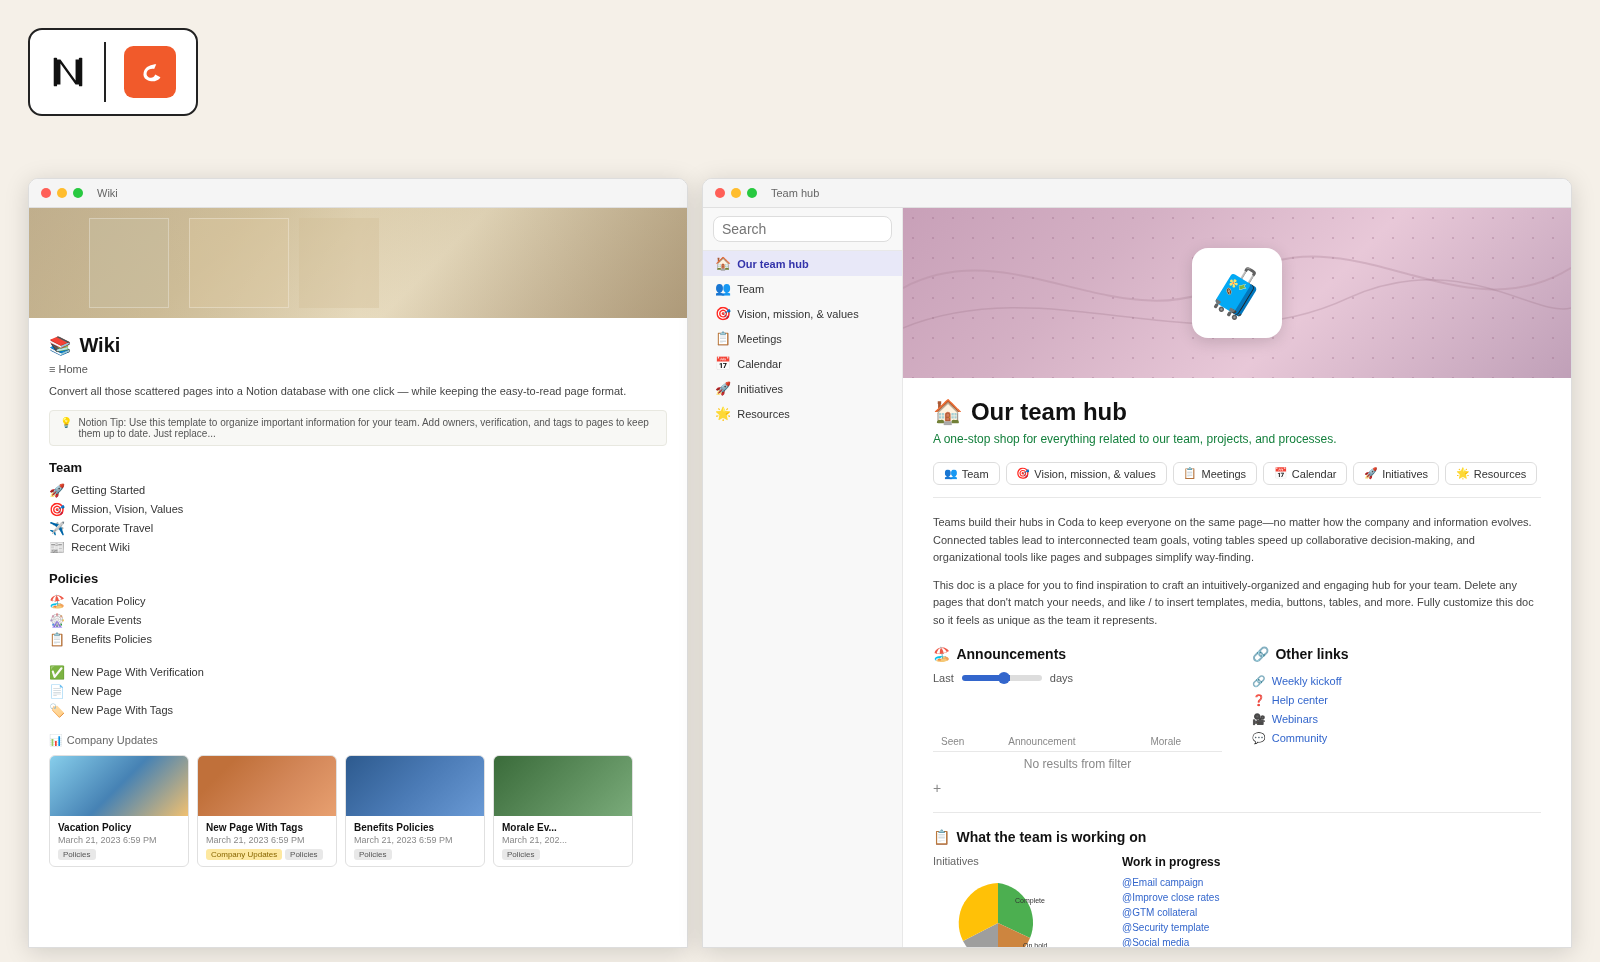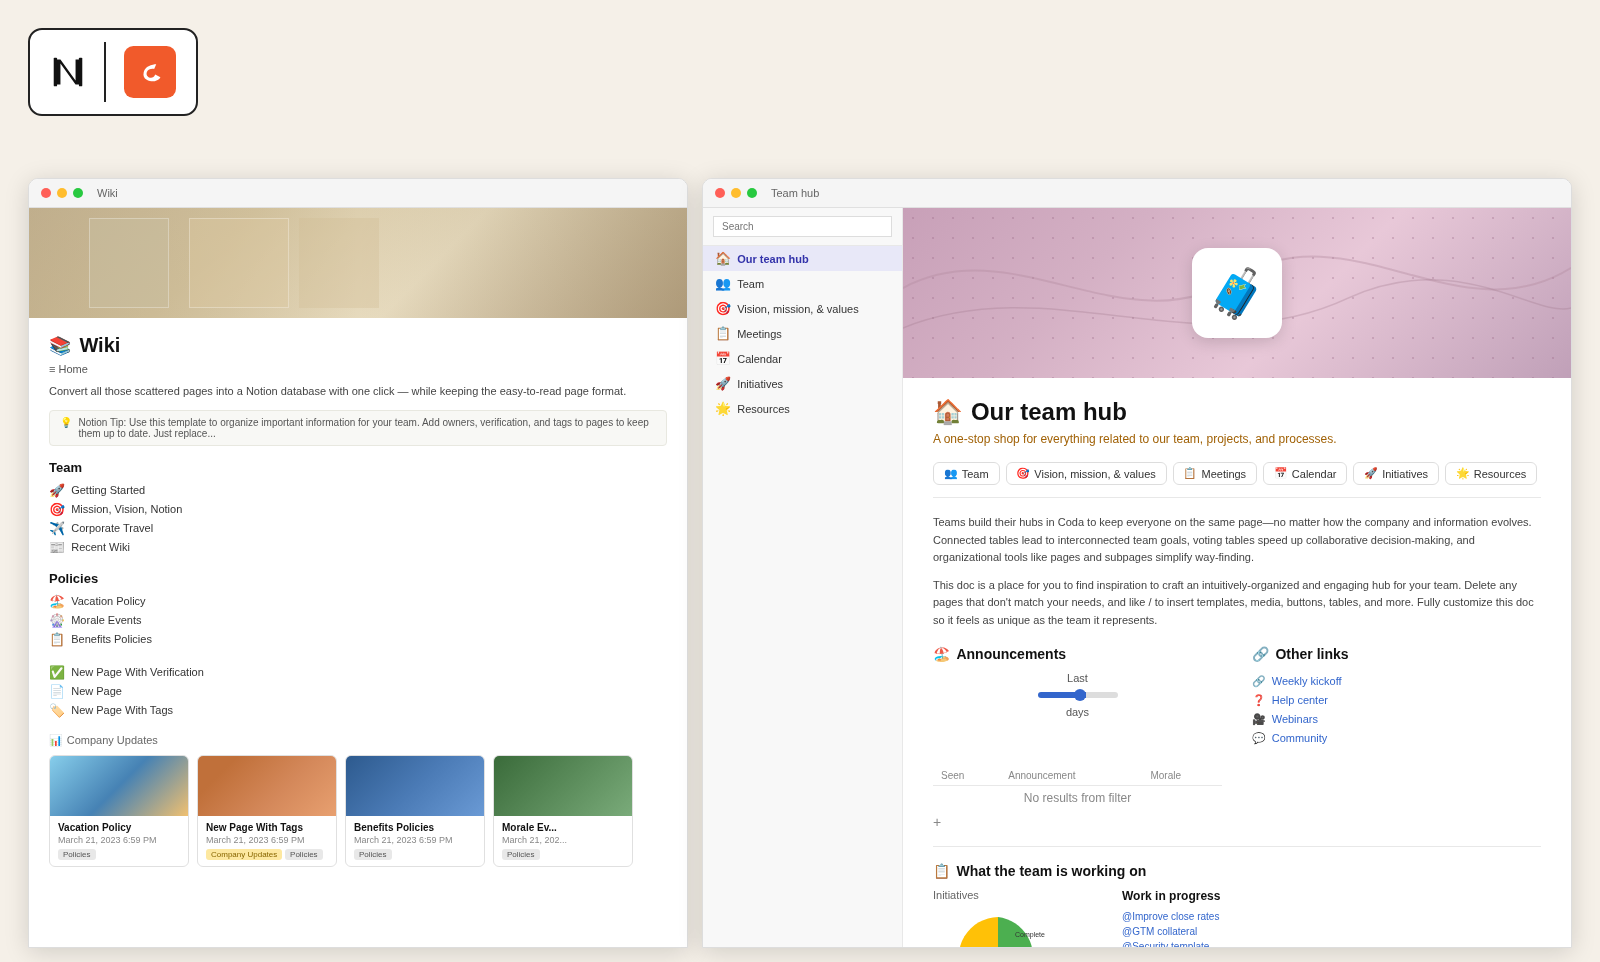--- a/index.html
+++ b/index.html
@@ -256,22 +256,22 @@
       flex-shrink: 0;
     }
     .coda-search {
       padding: 8px 10px;
       border-bottom: 1px solid #e8e8e8;
     }
     .coda-search input {
       width: 100%;
       padding: 4px 8px;
       border: 1px solid #ddd;
-      border-radius: 0;
-      font-size: 10px;
+      border-radius: 8px;
+      font-size: 14px;
       background: white;
     }
     .coda-nav-item {
       display: flex;
       align-items: center;
       gap: 6px;
       padding: 5px 12px;
       font-size: 11px;
       color: #333;
       cursor: pointer;
@@ -331,21 +331,21 @@
       font-weight: 800;
       color: #111;
       margin-bottom: 6px;
       display: flex;
       align-items: center;
       gap: 8px;
     }
 
     .coda-subtitle {
       font-size: 12px;
-      color: #a16207;
+      color: #15803d;
       margin-bottom: 16px;
     }
 
     .coda-nav-pills {
       display: flex;
       flex-wrap: wrap;
       gap: 6px;
       margin-bottom: 16px;
       padding-bottom: 12px;
       border-bottom: 1px solid #e8e8e8;
@@ -386,21 +386,20 @@
       align-items: center;
       gap: 6px;
     }
     .ann-controls {
       display: flex;
       align-items: center;
       gap: 8px;
       margin-bottom: 8px;
       font-size: 11px;
       color: #555;
-      flex-direction: column;
     }
     .ann-slider {
       width: 80px;
       height: 6px;
       background: linear-gradient(to right, #3366cc 60%, #ddd 60%);
       border-radius: 3px;
       position: relative;
     }
     .ann-slider-thumb {
       position: absolute;
@@ -544,21 +543,21 @@
       </div>
 
       <div class="wiki-section">
         <div class="wiki-section-title">Team</div>
         <div class="wiki-item">
           <span class="wiki-emoji">🚀</span>
           <span>Getting Started</span>
         </div>
         <div class="wiki-item">
           <span class="wiki-emoji">🎯</span>
-          <span>Mission, Vision, Notion</span>
+          <span>Mission, Vision, Values</span>
         </div>
         <div class="wiki-item">
           <span class="wiki-emoji">✈️</span>
           <span>Corporate Travel</span>
         </div>
         <div class="wiki-item">
           <span class="wiki-emoji">📰</span>
           <span>Recent Wiki</span>
         </div>
       </div>
@@ -814,20 +813,21 @@
                     </div>
                   <div class="legend-item">
                       <div class="legend-dot" style="background:#cd853f;"></div>
                       <span style="font-size:9px;">On hold</span>
                     </div>
 
                 </div>
               </div>
               <div class="work-in-progress">
                 <div class="wip-title">Work in progress</div>
+                <div class="wip-item">@Email campaign</div>
                 <div class="wip-item">@Improve close rates</div>
                 <div class="wip-item">@GTM collateral</div>
                 <div class="wip-item">@Security template</div>
                 <div class="wip-item">@Social media</div>
                 <div class="wip-note">
                   List pulled from <a href="#">here</a>.
                 </div>
               </div>
             </div>
           </div>

